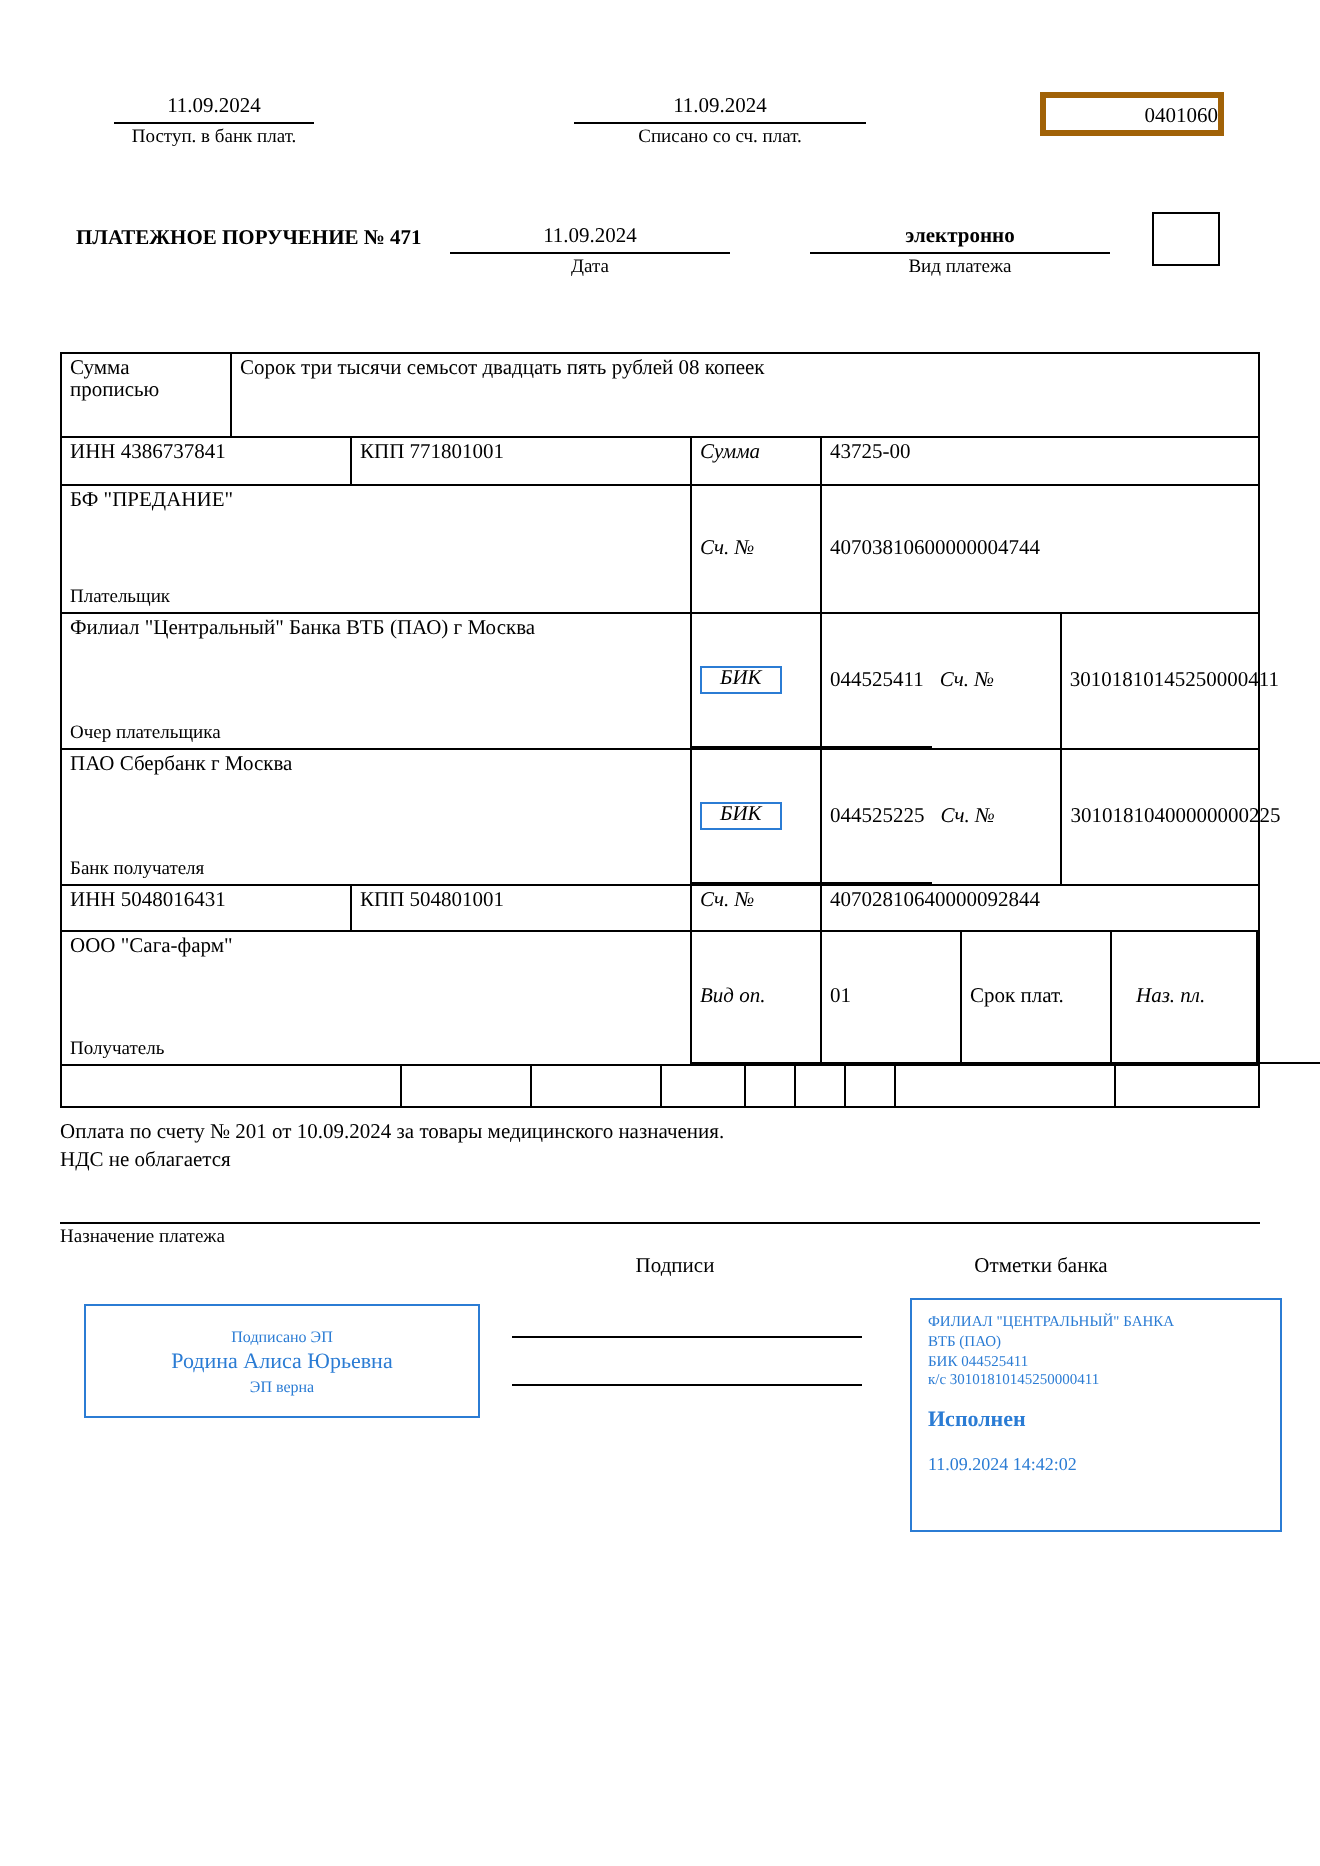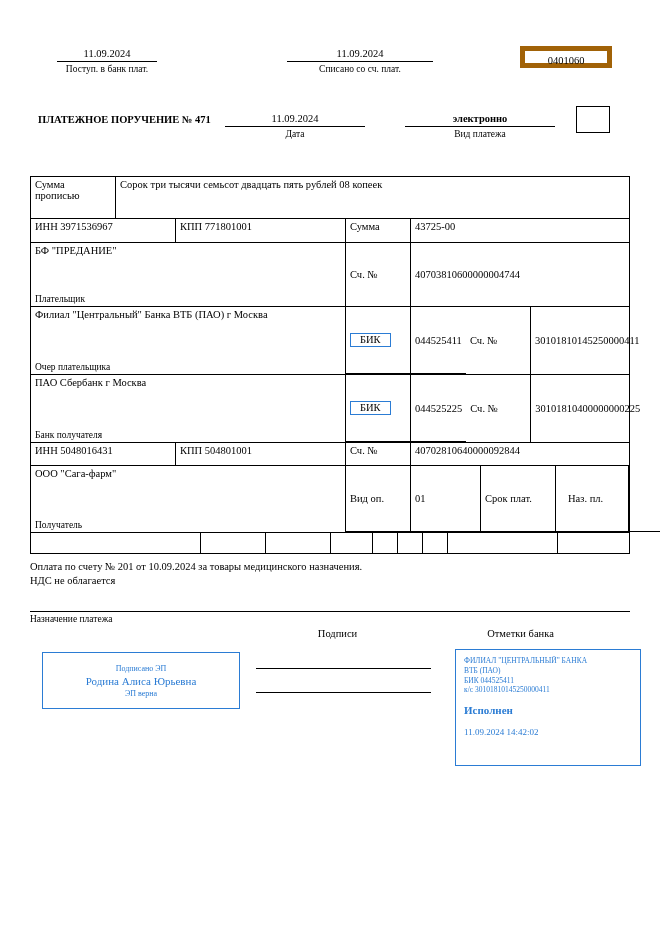--- a/index.html
+++ b/index.html
@@ -7,31 +7,31 @@
   .page {
     position:relative; width:660px; height:933px; background:#fff;
     font-family:"Liberation Serif","DejaVu Serif",serif;
     font-size:10.5px; color:#000;
   }
   .field { position:absolute; text-align:center; }
   .field .field-value { border-bottom:1px solid #000; padding-bottom:2px; }
   .field .field-label { font-size:9.5px; padding-top:2px; }
   .form-code {
     position:absolute; left:520px; top:46px; width:92px; height:22px;
-    border:5px solid #a16207; text-align:center; line-height:20px;
+    border:3px solid #a16207; text-align:right; line-height:20px;
   }
   .po-title { position:absolute; left:38px; top:114px; font-weight:bold; }
   .header-checkbox { position:absolute; left:576px; top:106px; width:34px; height:27px; border:1px solid #000; }
 
   .ptable { position:absolute; left:30px; top:176px; width:600px; border:1px solid #000; }
   .trow { display:flex; border-bottom:1px solid #000; align-items:stretch; }
   .trow:last-child { border-bottom:none; }
   .cell { border-right:1px solid #000; padding:2px 4px; flex:0 0 auto; overflow:hidden; }
   .cell.last { border-right:none; flex:1 1 auto; }
-  .w65{width:65px;} .w70{width:70px;} .w75{width:75px;} .w85{width:85px;}
+  .w65{width:65px;font-style:italic;} .w70{width:70px;} .w75{width:75px;} .w85{width:85px;}
   .w145{width:145px;} .w170{width:170px;} .w315{width:315px;}
   .w42{width:42px;} .w25{width:25px;} .w110{width:110px;}
   .rowA{min-height:42px;} .rowB{min-height:24px;} .rowC{min-height:64px;}
   .rowD{min-height:68px;} .rowE{min-height:68px;} .rowF{min-height:23px;}
   .rowG{min-height:67px;} .rowH{min-height:20px;}
   .vsplit { display:flex; flex-direction:column; justify-content:space-between; }
   .vc { display:flex; align-items:center; }
   .section-label { font-size:9.5px; }
   .rside { flex:1 1 auto; display:flex; flex-direction:row; }
   .rrow { display:flex; flex:1 1 auto; border-bottom:1px solid #000; align-items:stretch; }
@@ -89,21 +89,21 @@
   <div class="header-checkbox"></div>
 
   <div class="ptable">
 
     <div class="trow rowA">
       <div class="cell w85">Сумма прописью</div>
       <div class="cell last">Сорок три тысячи семьсот двадцать пять рублей 08 копеек</div>
     </div>
 
     <div class="trow rowB">
-      <div class="cell w145">ИНН 3971536967</div>
+      <div class="cell w145">ИНН 4386737841</div>
       <div class="cell w170">КПП  771801001</div>
       <div class="cell w65">Сумма</div>
       <div class="cell last">43725-00</div>
     </div>
 
     <div class="trow rowC">
       <div class="cell w315 vsplit">
         <div>БФ "ПРЕДАНИЕ"</div>
         <div class="section-label">Плательщик</div>
       </div>

